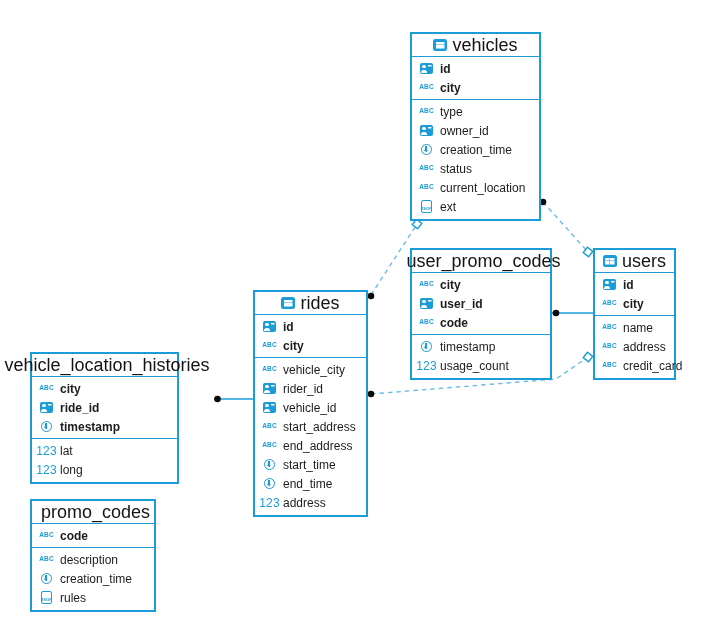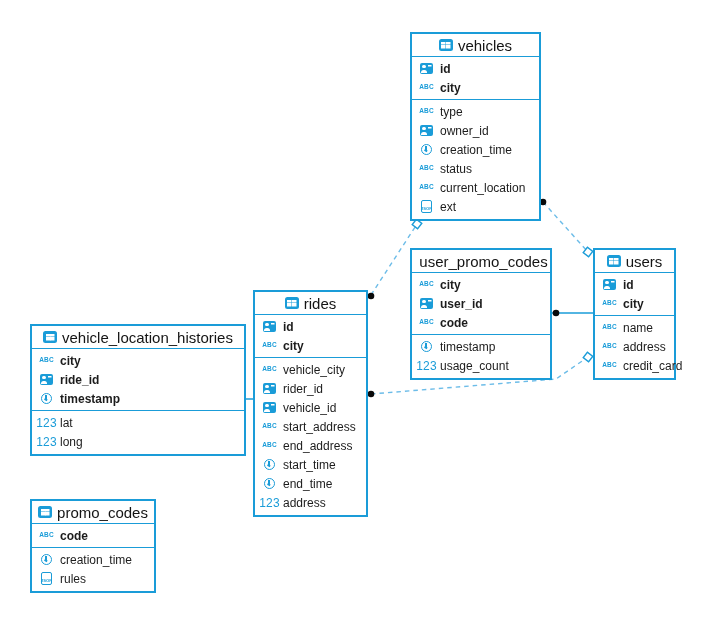--- a/index.html
+++ b/index.html
@@ -15,21 +15,21 @@
   #wires{position:absolute;left:0;top:0;width:705px;height:636px;}
 
   .tbl{
     position:absolute;background:#fff;border:2px solid var(--accent);
     box-sizing:border-box;
   }
   .thead{
     height:22px;display:flex;align-items:center;justify-content:center;gap:5px;
     border-bottom:1.5px solid var(--accent);padding:0 4px;
   }
-  .tname{font-size:15px;color:#141414;white-space:nowrap;}
+  .tname{font-size:18px;color:#141414;white-space:nowrap;}
   .sec{padding:2px 0;}
   .sec.fields{border-top:1.5px solid var(--accent);padding:2px 0 3px;}
   .row{height:19px;display:flex;align-items:center;gap:5px;padding:0 6px;white-space:nowrap;}
   .row .cname{font-size:12px;}
   .row.pk .cname{font-weight:700;}
 
   
   .ic{flex:0 0 auto;display:flex;align-items:center;justify-content:center;width:17px;}
   .ic-table{
     width:14px;height:12px;border-radius:2.5px;background-color:var(--accent);
@@ -305,21 +305,21 @@
       </div>
       <div class="row">
         <span class="ic">
             <span class="ic-num">123</span>
           </span>
         <span class="cname">address</span>
       </div>
     </div>
   </div>
 
-  <div class="tbl" style="left:30px;top:324px;width:216px;">
+  <div class="tbl" style="left:30px;top:352px;width:149px;">
     <div class="thead">
       <span class="ic-table"></span>
       <span class="tname">vehicle_location_histories</span>
     </div>
     <div class="sec pkrows">
       <div class="row pk">
         <span class="ic">
             <span class="ic-txt">ABC</span>
           </span>
         <span class="cname">city</span>
@@ -362,20 +362,26 @@
       <div class="row pk">
         <span class="ic">
             <span class="ic-txt">ABC</span>
           </span>
         <span class="cname">code</span>
       </div>
     </div>
     <div class="sec fields">
       <div class="row">
         <span class="ic">
+            <span class="ic-txt">ABC</span>
+          </span>
+        <span class="cname">description</span>
+      </div>
+      <div class="row">
+        <span class="ic">
             <span class="ic-time"></span>
           </span>
         <span class="cname">creation_time</span>
       </div>
       <div class="row">
         <span class="ic">
             <span class="ic-json">JSON</span>
           </span>
         <span class="cname">rules</span>
       </div>

